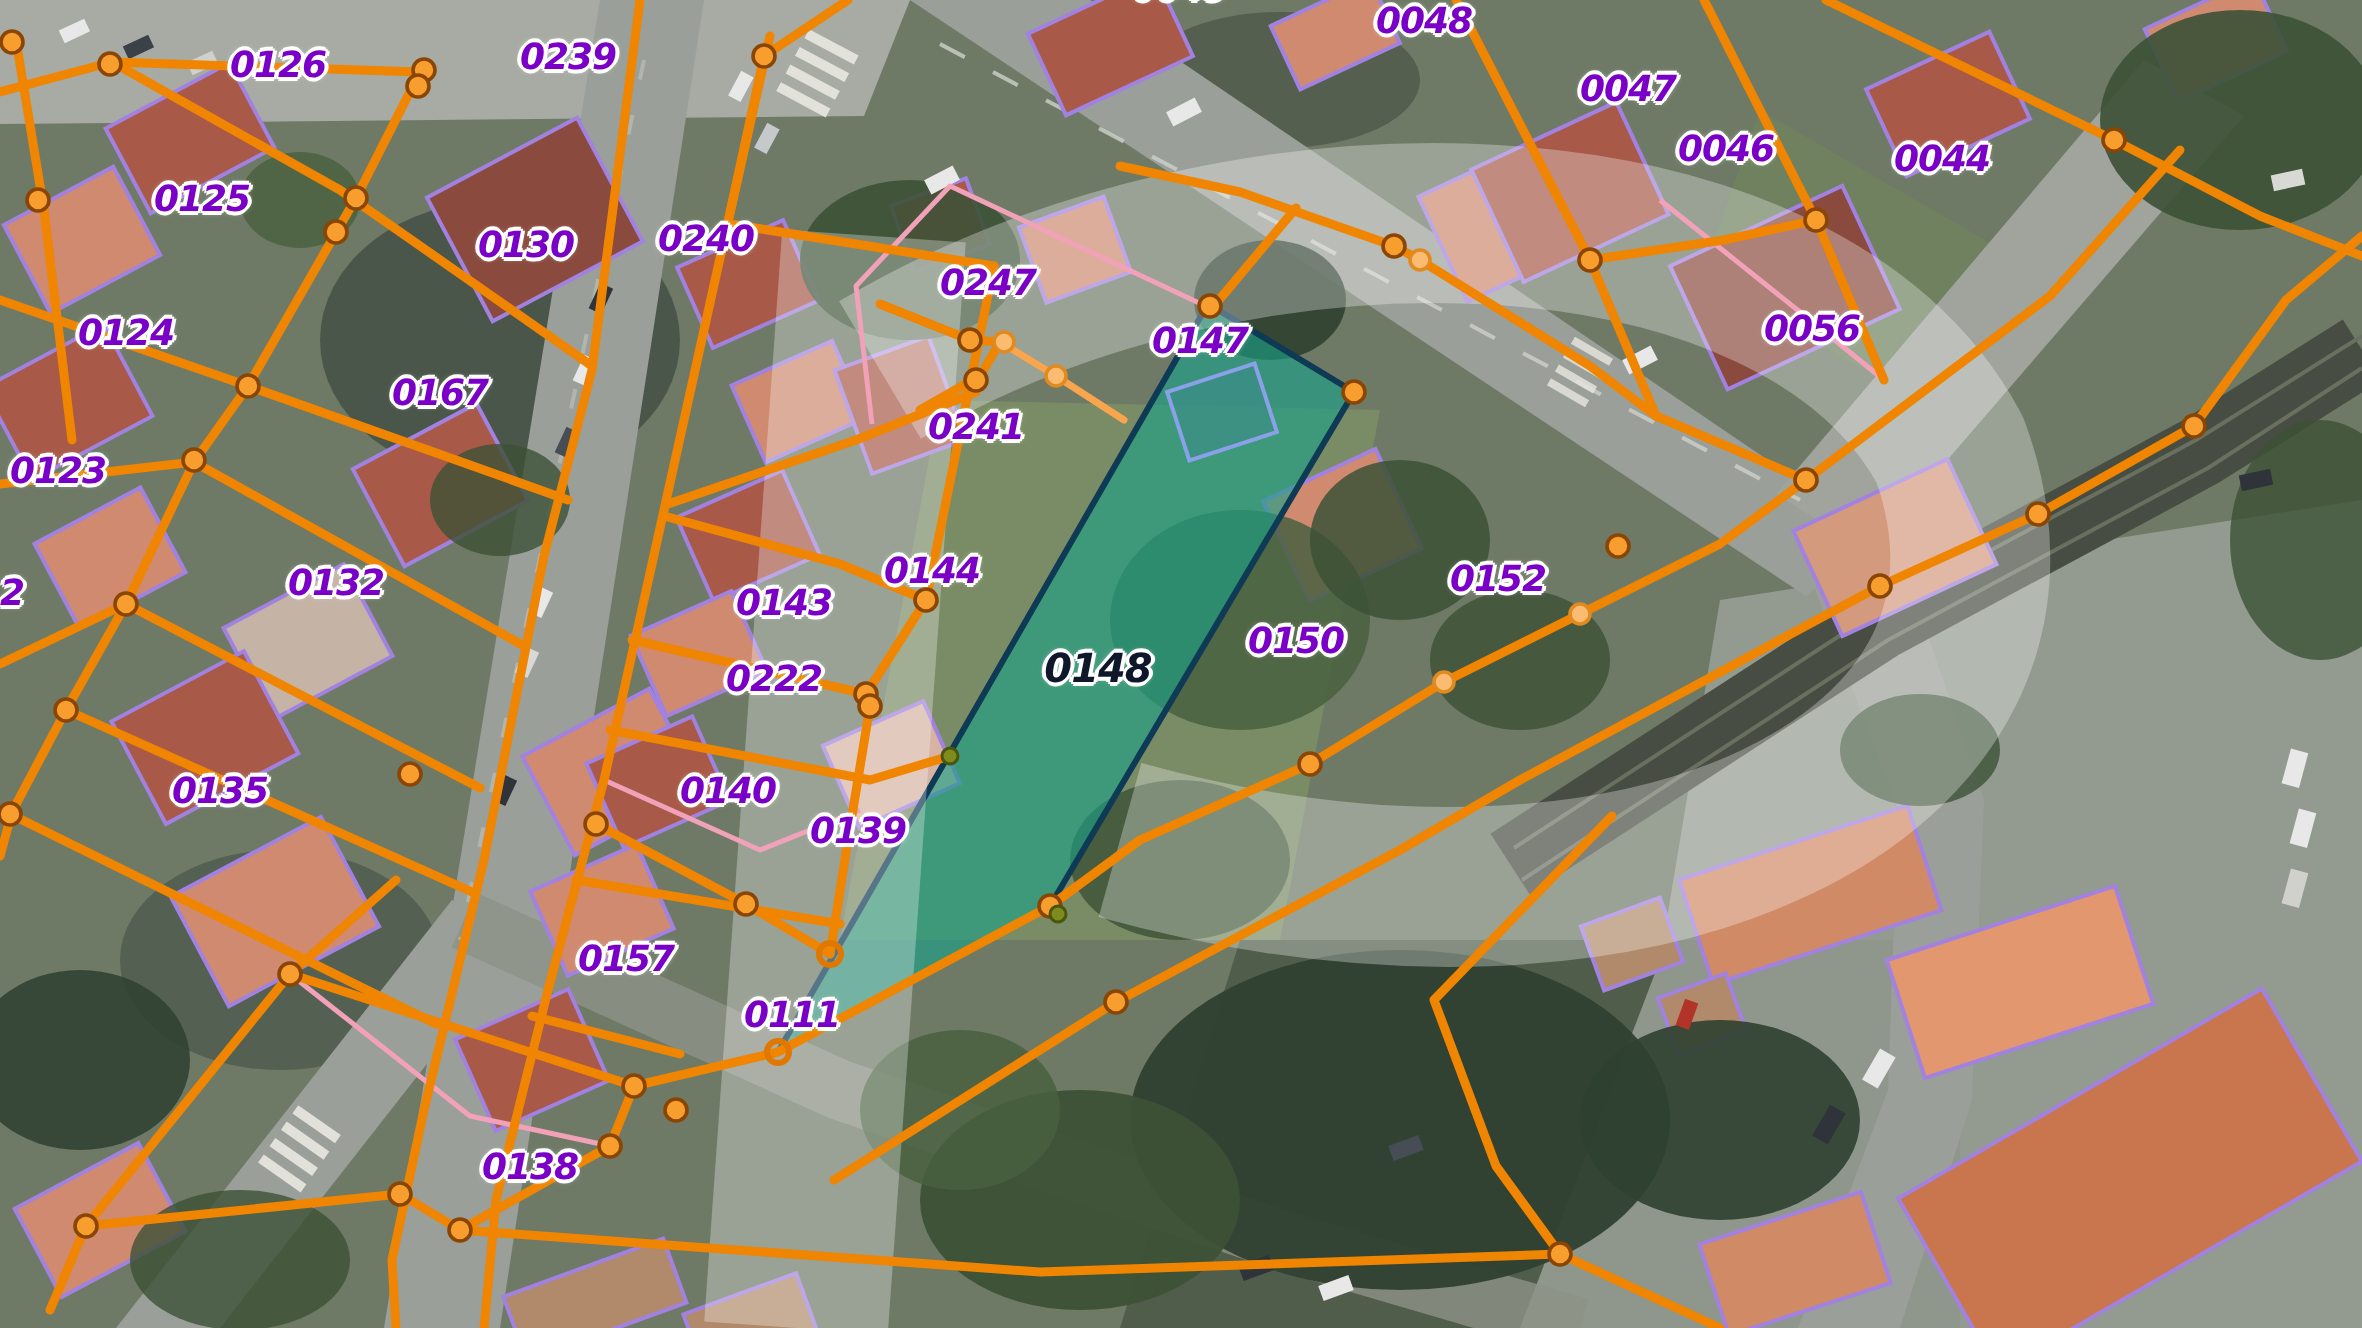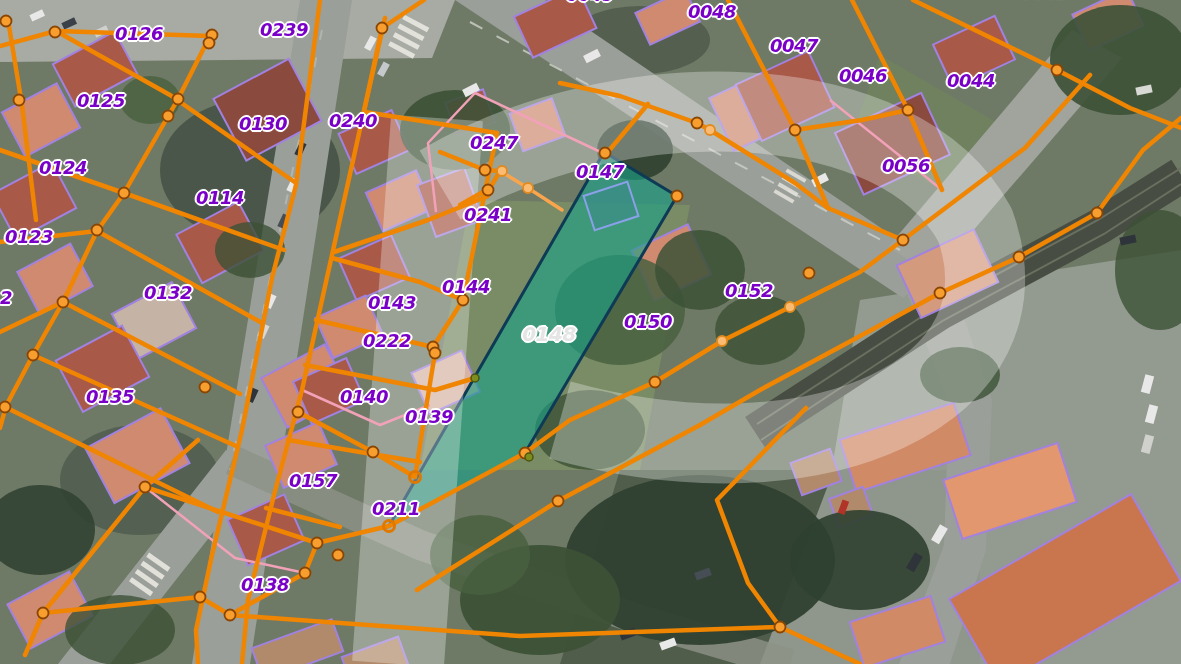--- a/index.html
+++ b/index.html
@@ -11,21 +11,21 @@
   #scene{position:absolute;left:0;top:0;}
   #label-layer{position:absolute;left:0;top:0;width:100%;height:100%;pointer-events:none;}
   .parcel-label{
     position:absolute;transform:translate(-50%,-50%);
     font-style:italic;font-weight:bold;font-size:18px;letter-spacing:-0.5px;
     color:#7a00c8;white-space:nowrap;pointer-events:auto;cursor:pointer;
     text-shadow:-2px 0 0 #fff,2px 0 0 #fff,0 -2px 0 #fff,0 2px 0 #fff,
                 -1px -1px 0 #fff,1px -1px 0 #fff,-1px 1px 0 #fff,1px 1px 0 #fff,
                 0 0 3px #fff;
   }
-  .parcel-label.highlight{color:#e5e5e5;font-size:20px;}
+  .parcel-label.highlight{color:#0f172a;font-size:20px;}
 </style>
 </head>
 <body>
 
 <div id="viewport">
 <svg id="scene" width="1181" height="664" viewBox="0 0 1181 664">
 
   <g>
     <rect x="0" y="0" width="1181" height="664" fill="#6e7a66"></rect>
 
@@ -292,40 +292,40 @@
   </g>
 </svg>
 
 <div id="label-layer">
       <span class="parcel-label" style="left: 139px; top: 33px;">0126</span>
       <span class="parcel-label" style="left: 284px; top: 29px;">0239</span>
       <span class="parcel-label" style="left: 353px; top: 72px; margin-top: 48px;">0240</span>
       <span class="parcel-label" style="left: 101px; top: 100px;">0125</span>
       <span class="parcel-label" style="left: 263px; top: 123px;">0130</span>
       <span class="parcel-label" style="left: 63px; top: 167px;">0124</span>
-      <span class="parcel-label" style="left: 220px; top: 197px;">0114</span>
+      <span class="parcel-label" style="left: 220px; top: 197px;">0167</span>
       <span class="parcel-label" style="left: 29px; top: 236px;">0123</span>
       <span class="parcel-label" style="left: 168px; top: 292px;">0132</span>
       <span class="parcel-label" style="left: 6px; top: 297px;">2</span>
       <span class="parcel-label" style="left: 110px; top: 396px;">0135</span>
       <span class="parcel-label" style="left: 494px; top: 142px;">0247</span>
       <span class="parcel-label" style="left: 488px; top: 214px;">0241</span>
       <span class="parcel-label" style="left: 392px; top: 302px;">0143</span>
       <span class="parcel-label" style="left: 466px; top: 286px;">0144</span>
       <span class="parcel-label" style="left: 387px; top: 340px;">0222</span>
       <span class="parcel-label" style="left: 364px; top: 396px;">0140</span>
       <span class="parcel-label" style="left: 429px; top: 416px;">0139</span>
       <span class="parcel-label" style="left: 313px; top: 480px;">0157</span>
-      <span class="parcel-label" style="left: 396px; top: 508px;">0211</span>
+      <span class="parcel-label" style="left: 396px; top: 508px;">0111</span>
       <span class="parcel-label" style="left: 265px; top: 584px;">0138</span>
       <span class="parcel-label" style="left: 600px; top: 171px;">0147</span>
       <span class="parcel-label highlight" style="left: 549px; top: 334px;">0148</span>
       <span class="parcel-label" style="left: 648px; top: 321px;">0150</span>
       <span class="parcel-label" style="left: 749px; top: 290px;">0152</span>
       <span class="parcel-label" style="left: 712px; top: 11px;">0048</span>
-      <span class="parcel-label" style="left: 794px; top: 45px; text-align: center;">0047</span>
+      <span class="parcel-label" style="left: 814px; top: 45px; text-align: center;">0047</span>
       <span class="parcel-label" style="left: 863px; top: 75px;">0046</span>
       <span class="parcel-label" style="left: 971px; top: 80px;">0044</span>
       <span class="parcel-label" style="left: 906px; top: 165px;">0056</span>
       <span class="parcel-label" style="left: 590px; top: -6px;">0049</span>
       <span class="parcel-label" style="left: 1044px; top: -9px;">0043</span>
     </div>
 </div>
 
 </body></html>

